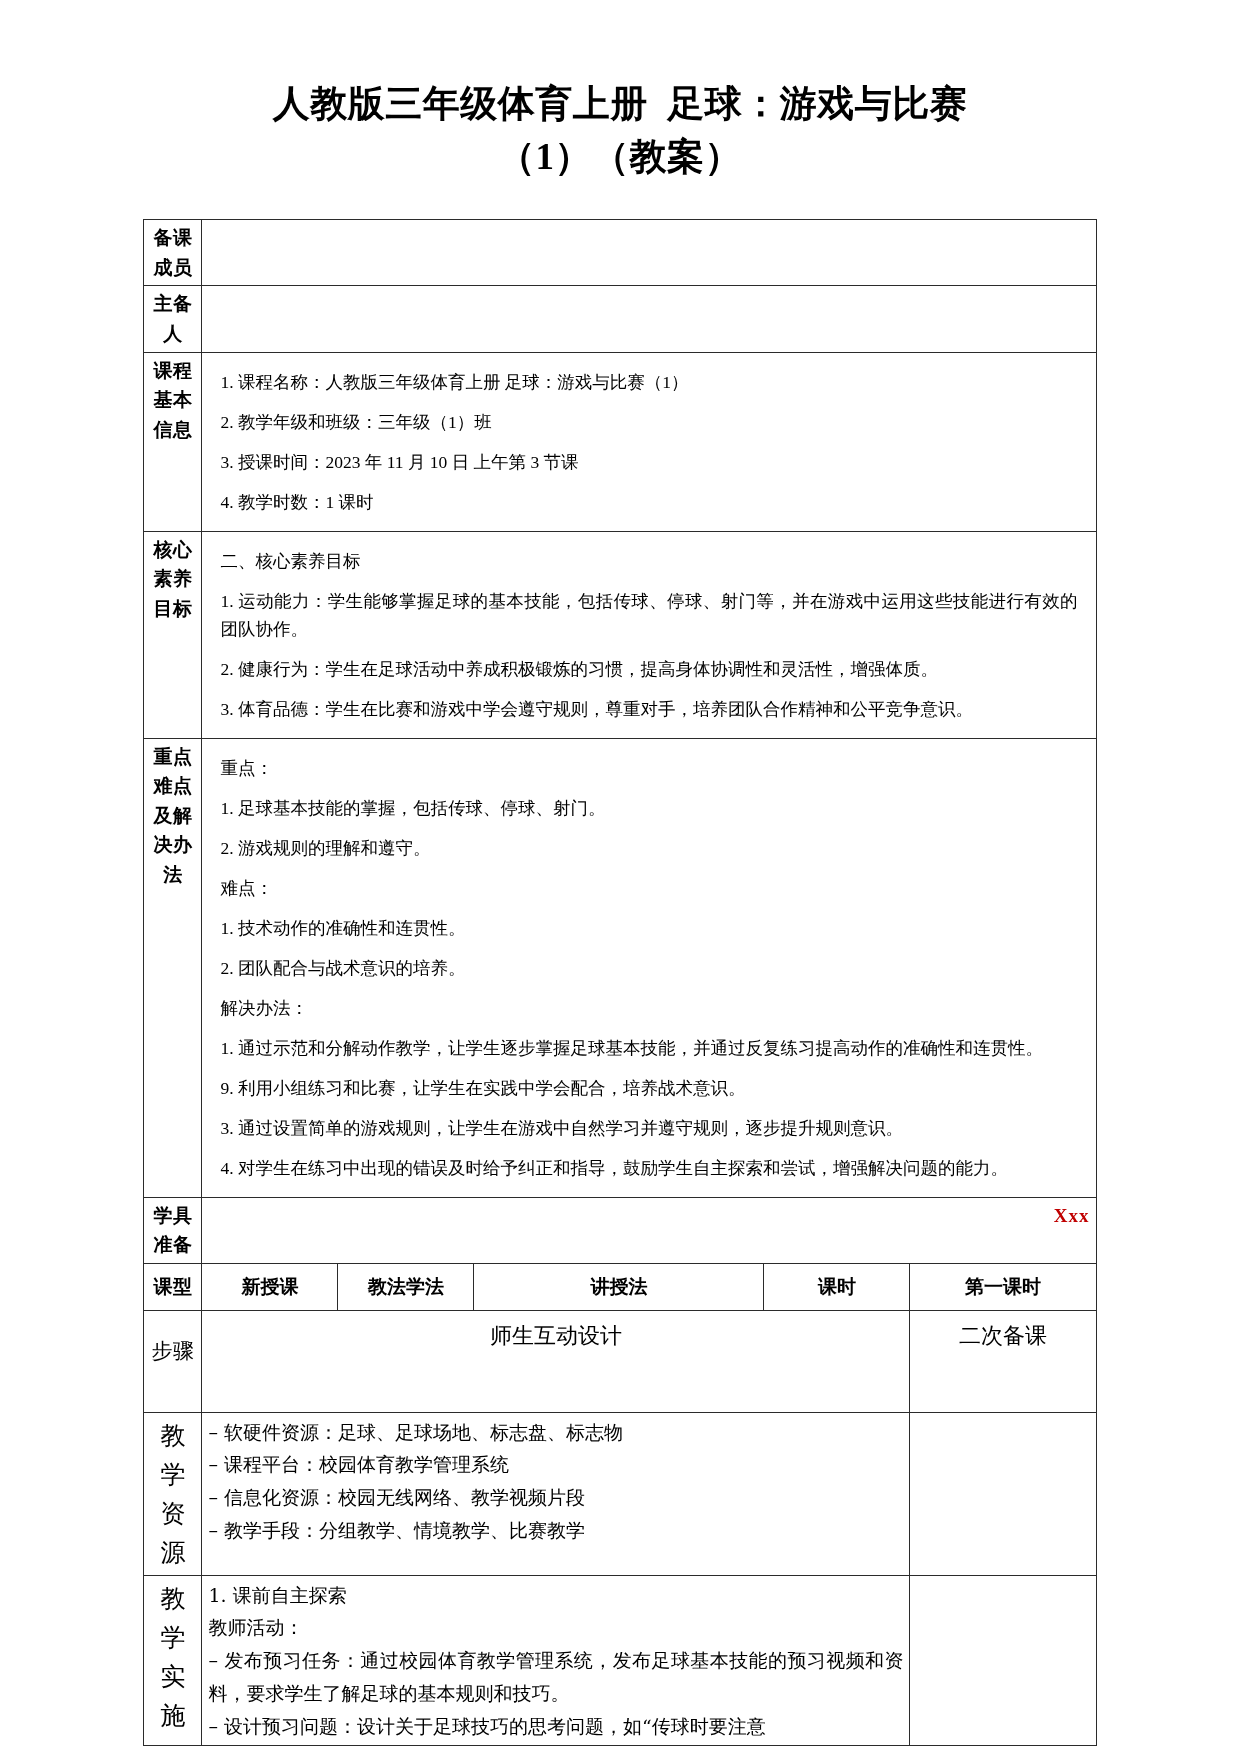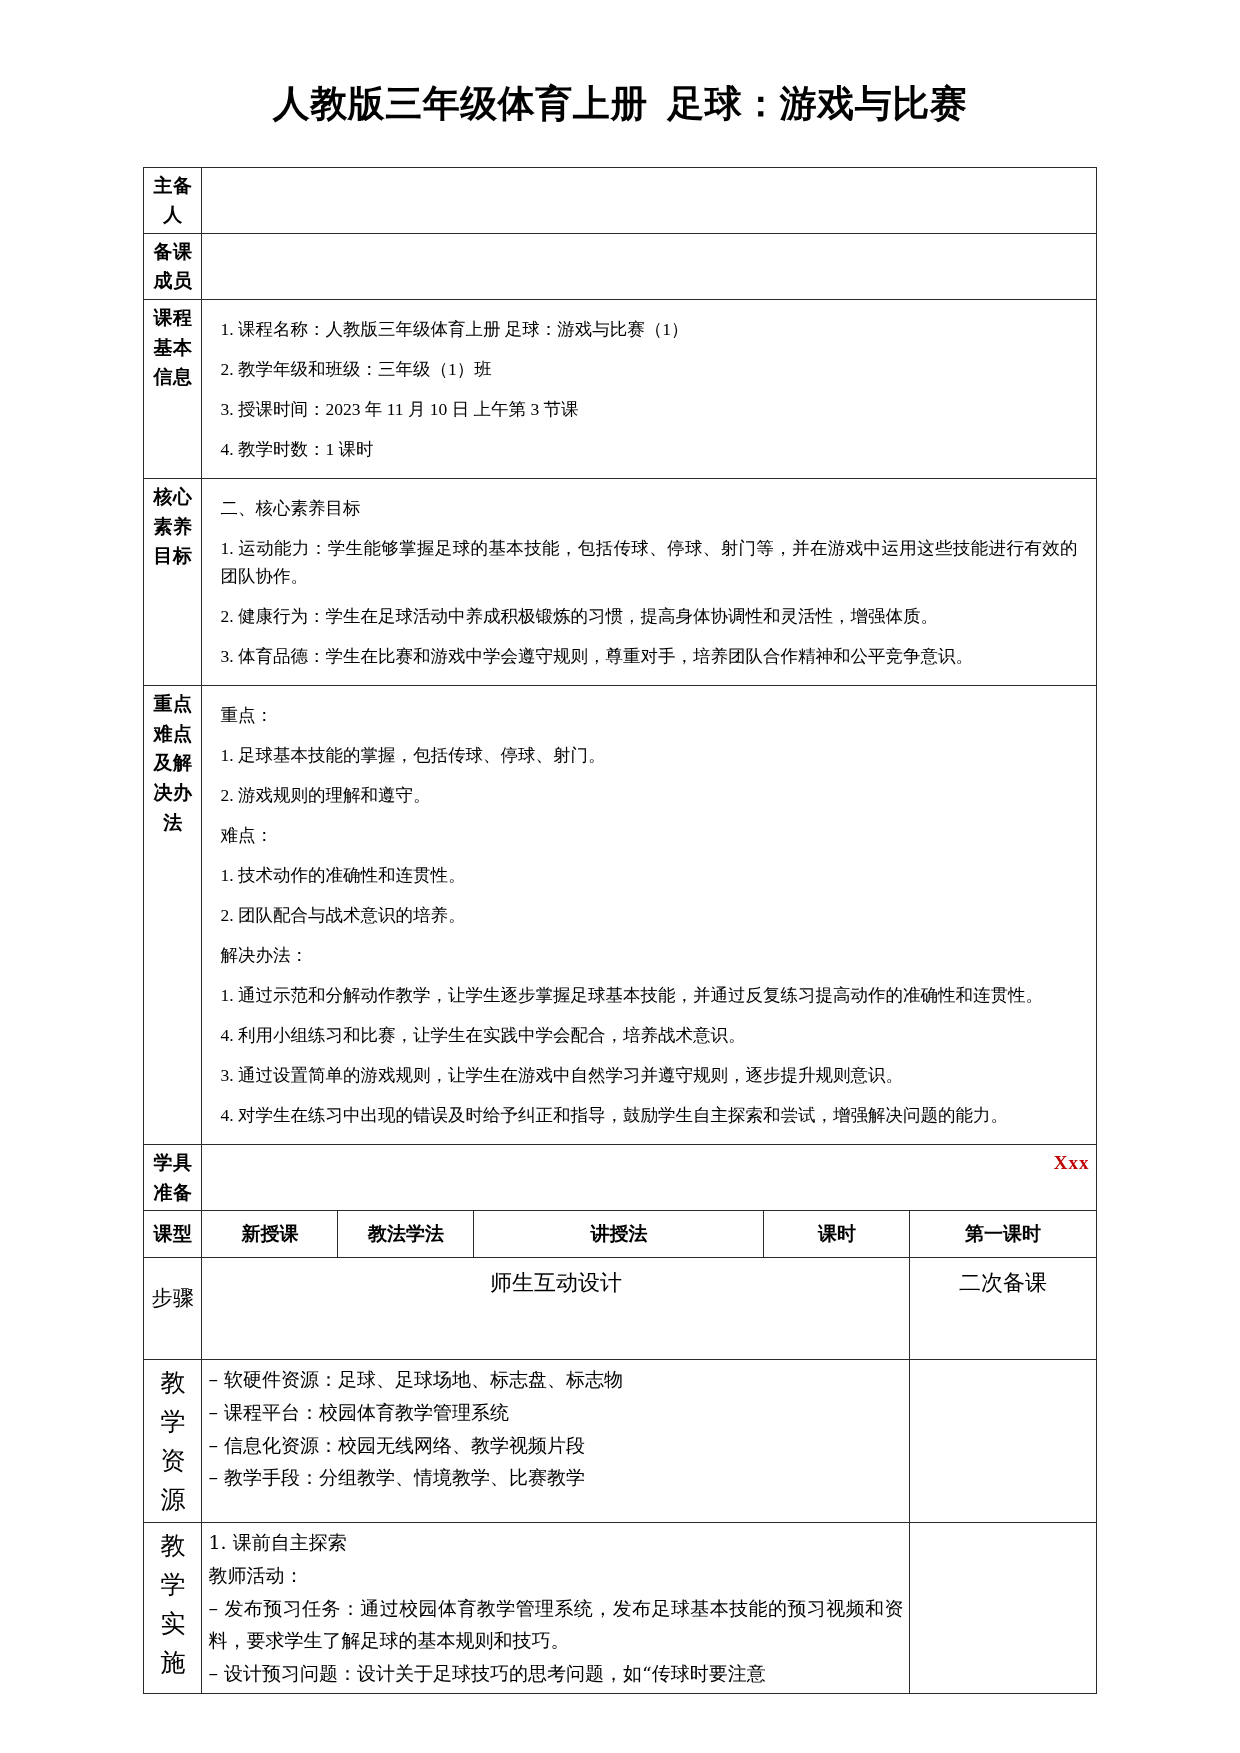--- a/index.html
+++ b/index.html
@@ -137,44 +137,45 @@
   .second-prep { width: 186px; }
   .dash-list p { margin: 0; }
 </style>
 </head>
 <body>
 
 <div class="page">
 
   <h1 class="doc-title">
     <span class="t-line">人教版三年级体育上册  足球：游戏与比赛</span>
+    <span class="t-line">（1）（教案）</span>
   </h1>
 
   <table class="lesson-table">
     <colgroup>
       <col style="width:58px">
       <col style="width:136px">
       <col style="width:136px">
       <col style="width:290px">
       <col style="width:146px">
       <col style="width:186px">
     </colgroup>
 
     <tbody>
         <tr>
+      <td class="label-cell">
+        <span class="lc">备课</span>
+        <span class="lc">成员</span>
+      </td>
+      <td class="body-cell tall-blank" colspan="5"></td>
+    </tr>
+
+    <tr>
       <td class="label-cell">主备人</td>
       <td class="body-cell blank-cell" colspan="5"></td>
-    </tr>
-
-    <tr>
-      <td class="label-cell">
-        <span class="lc">备课</span>
-        <span class="lc">成员</span>
-      </td>
-      <td class="body-cell tall-blank" colspan="5"></td>
     </tr>
 
     <tr>
       <td class="label-cell">
         <span class="lc">课程</span>
         <span class="lc">基本</span>
         <span class="lc">信息</span>
       </td>
       <td class="body-cell" colspan="5">
         <p>1. 课程名称：人教版三年级体育上册  足球：游戏与比赛（1）</p>
@@ -208,21 +209,21 @@
       </td>
       <td class="body-cell" colspan="5">
         <p>重点：</p>
         <p>1. 足球基本技能的掌握，包括传球、停球、射门。</p>
         <p>2. 游戏规则的理解和遵守。</p>
         <p>难点：</p>
         <p>1. 技术动作的准确性和连贯性。</p>
         <p>2. 团队配合与战术意识的培养。</p>
         <p>解决办法：</p>
         <p>1. 通过示范和分解动作教学，让学生逐步掌握足球基本技能，并通过反复练习提高动作的准确性和连贯性。</p>
-        <p>4. 利用小组练习和比赛，让学生在实践中学会配合，培养战术意识。</p>
+        <p>9. 利用小组练习和比赛，让学生在实践中学会配合，培养战术意识。</p>
         <p>3. 通过设置简单的游戏规则，让学生在游戏中自然学习并遵守规则，逐步提升规则意识。</p>
         <p>4. 对学生在练习中出现的错误及时给予纠正和指导，鼓励学生自主探索和尝试，增强解决问题的能力。</p>
       </td>
     </tr>
 
     <tr>
       <td class="label-cell">
         <span class="lc">学具</span>
         <span class="lc">准备</span>
       </td>

